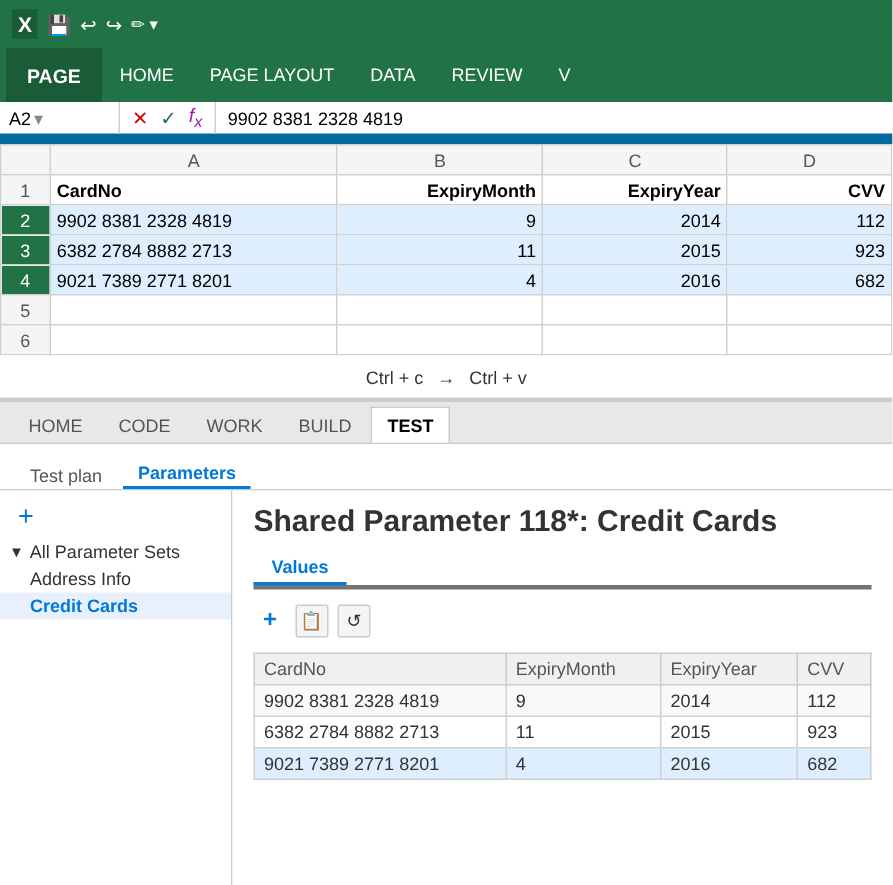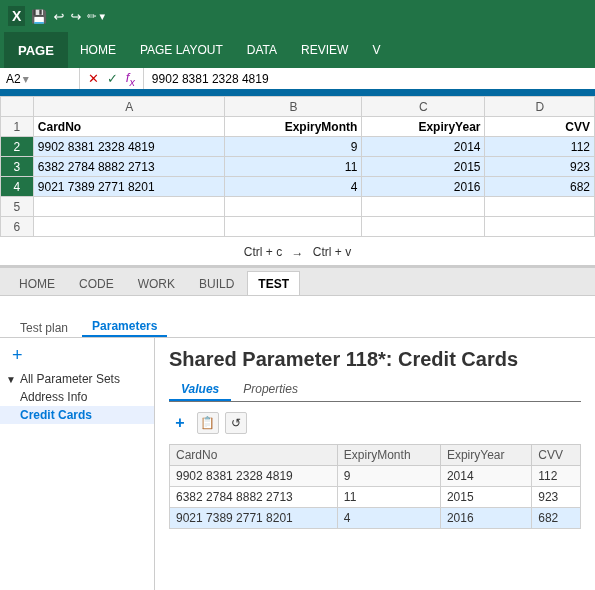--- a/index.html
+++ b/index.html
@@ -159,21 +159,21 @@
       color: #000;
       font-weight: 600;
     }
 
     
     .ide-sub-tabs {
       display: flex;
       padding: 4px 10px 0;
       border-bottom: 1px solid #ccc;
       background: #fff;
-      height: 42px;
+      height: 31px;
       align-items: flex-end;
     }
     .ide-sub-tabs .tab {
       padding: 2px 10px;
       font-size: 12px;
       cursor: pointer;
       color: #555;
       margin-right: 4px;
     }
     .ide-sub-tabs .tab.active {
@@ -238,23 +238,22 @@
     .main-title {
       font-size: 20px;
       font-weight: 700;
       color: #333;
       margin-bottom: 8px;
     }
 
     
     .content-tabs {
       display: flex;
-      border-bottom: 1px solid #737373;
+      border-bottom: 3px solid #737373;
       margin-bottom: 8px;
-      font-style: italic;
     }
     .content-tab {
       padding: 3px 12px;
       font-size: 12px;
       cursor: pointer;
       color: #555;
     }
     .content-tab.active {
       color: #0078d7;
       border-bottom: 2px solid #0078d7;
@@ -433,21 +432,20 @@
         <div class="sidebar-item">Address Info</div>
         <div class="sidebar-item selected">Credit Cards</div>
       </div>
     </div>
 
     <div class="main-content">
       <div class="main-title">Shared Parameter 118*: Credit Cards</div>
 
       <div class="content-tabs">
         <div class="content-tab active">Values</div>
-        <div class="content-tab">Properties</div>
       </div>
 
       <div class="content-toolbar">
         <span class="tool-btn add">+</span>
         <span class="tool-btn" style="font-size:12px;">📋</span>
         <span class="tool-btn" style="font-size:12px;">↺</span>
       </div>
 
       <table class="data-table">
         <thead>

